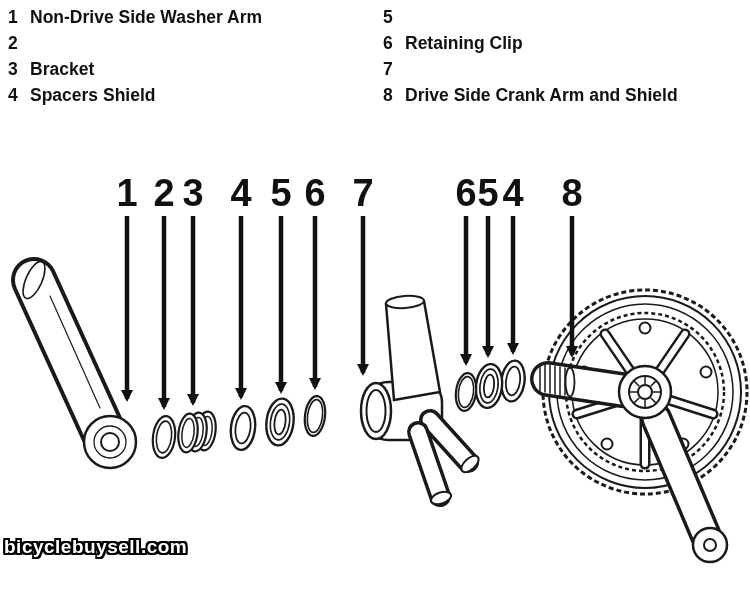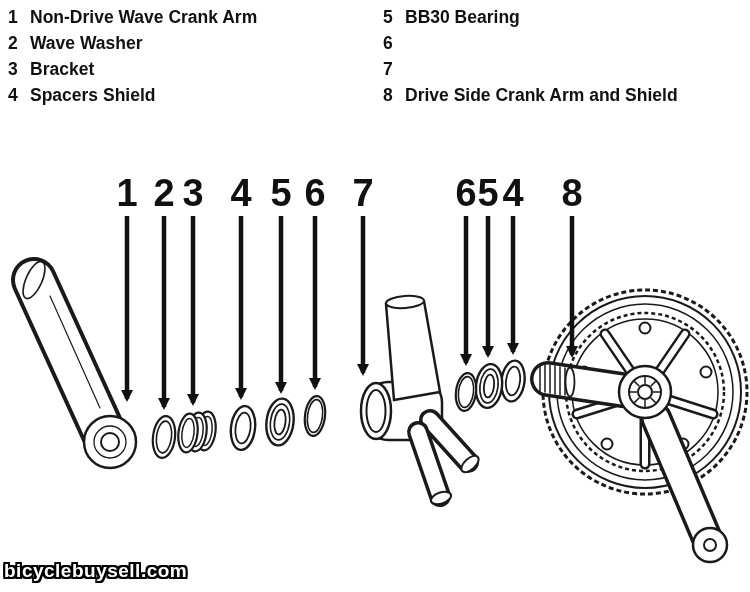--- a/index.html
+++ b/index.html
@@ -12,57 +12,56 @@
   .legend .col.left { width:375px; }
   .legend .row { display:flex; font-weight:bold; font-size:17.5px; line-height:21px; }
   .legend .num { width:22px; flex:none; }
   svg.diagram { position:absolute; left:0; top:0; }
   .callout-num {
     font-family:"Liberation Sans", sans-serif; font-weight:bold;
     font-size:38px; fill:#111;
   }
   .arrow { stroke:#111; stroke-width:4.5; }
   .watermark {
-    position:absolute; left:4px; top:560px; font-size:19px; font-weight:bold;
+    position:absolute; left:4px; top:536px; font-size:19px; font-weight:bold;
     color:#fff; letter-spacing:.5px;
     text-shadow:-2px -2px 0 #000, 2px -2px 0 #000, -2px 2px 0 #000, 2px 2px 0 #000,
                 -2px 0 0 #000, 2px 0 0 #000, 0 -2px 0 #000, 0 2px 0 #000;
   }
 </style>
 </head>
 <body>
 
 <div class="page">
 
   <div class="legend">
     <div class="col left">
       <div class="row">
         <span class="num">1</span>
-        <span class="label">Non-Drive Wave Crank Arm</span>
+        <span class="label">Non-Drive Side Washer Arm</span>
       </div>
       <div class="row">
         <span class="num">2</span>
-        <span class="label">Wave Washer</span>
       </div>
       <div class="row">
         <span class="num">3</span>
         <span class="label">Bracket</span>
       </div>
       <div class="row">
         <span class="num">4</span>
         <span class="label">Spacers Shield</span>
       </div>
     </div>
     <div class="col right">
       <div class="row">
         <span class="num">5</span>
-        <span class="label">BB30 Bearing</span>
       </div>
       <div class="row">
         <span class="num">6</span>
+        <span class="label">Retaining Clip</span>
       </div>
       <div class="row">
         <span class="num">7</span>
       </div>
       <div class="row">
         <span class="num">8</span>
         <span class="label">Drive Side Crank Arm and Shield</span>
       </div>
     </div>
   </div>

